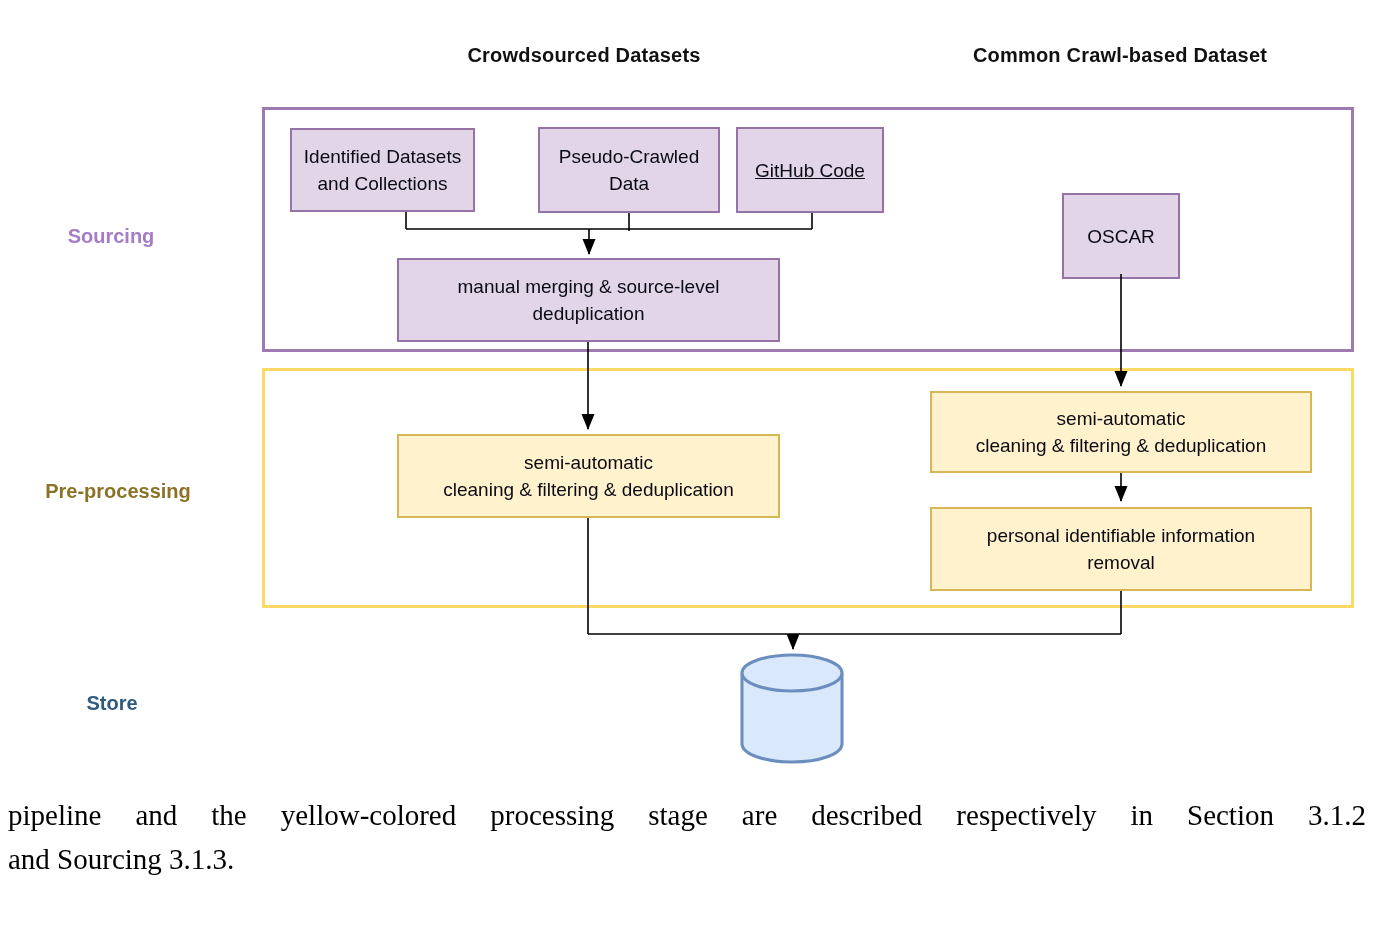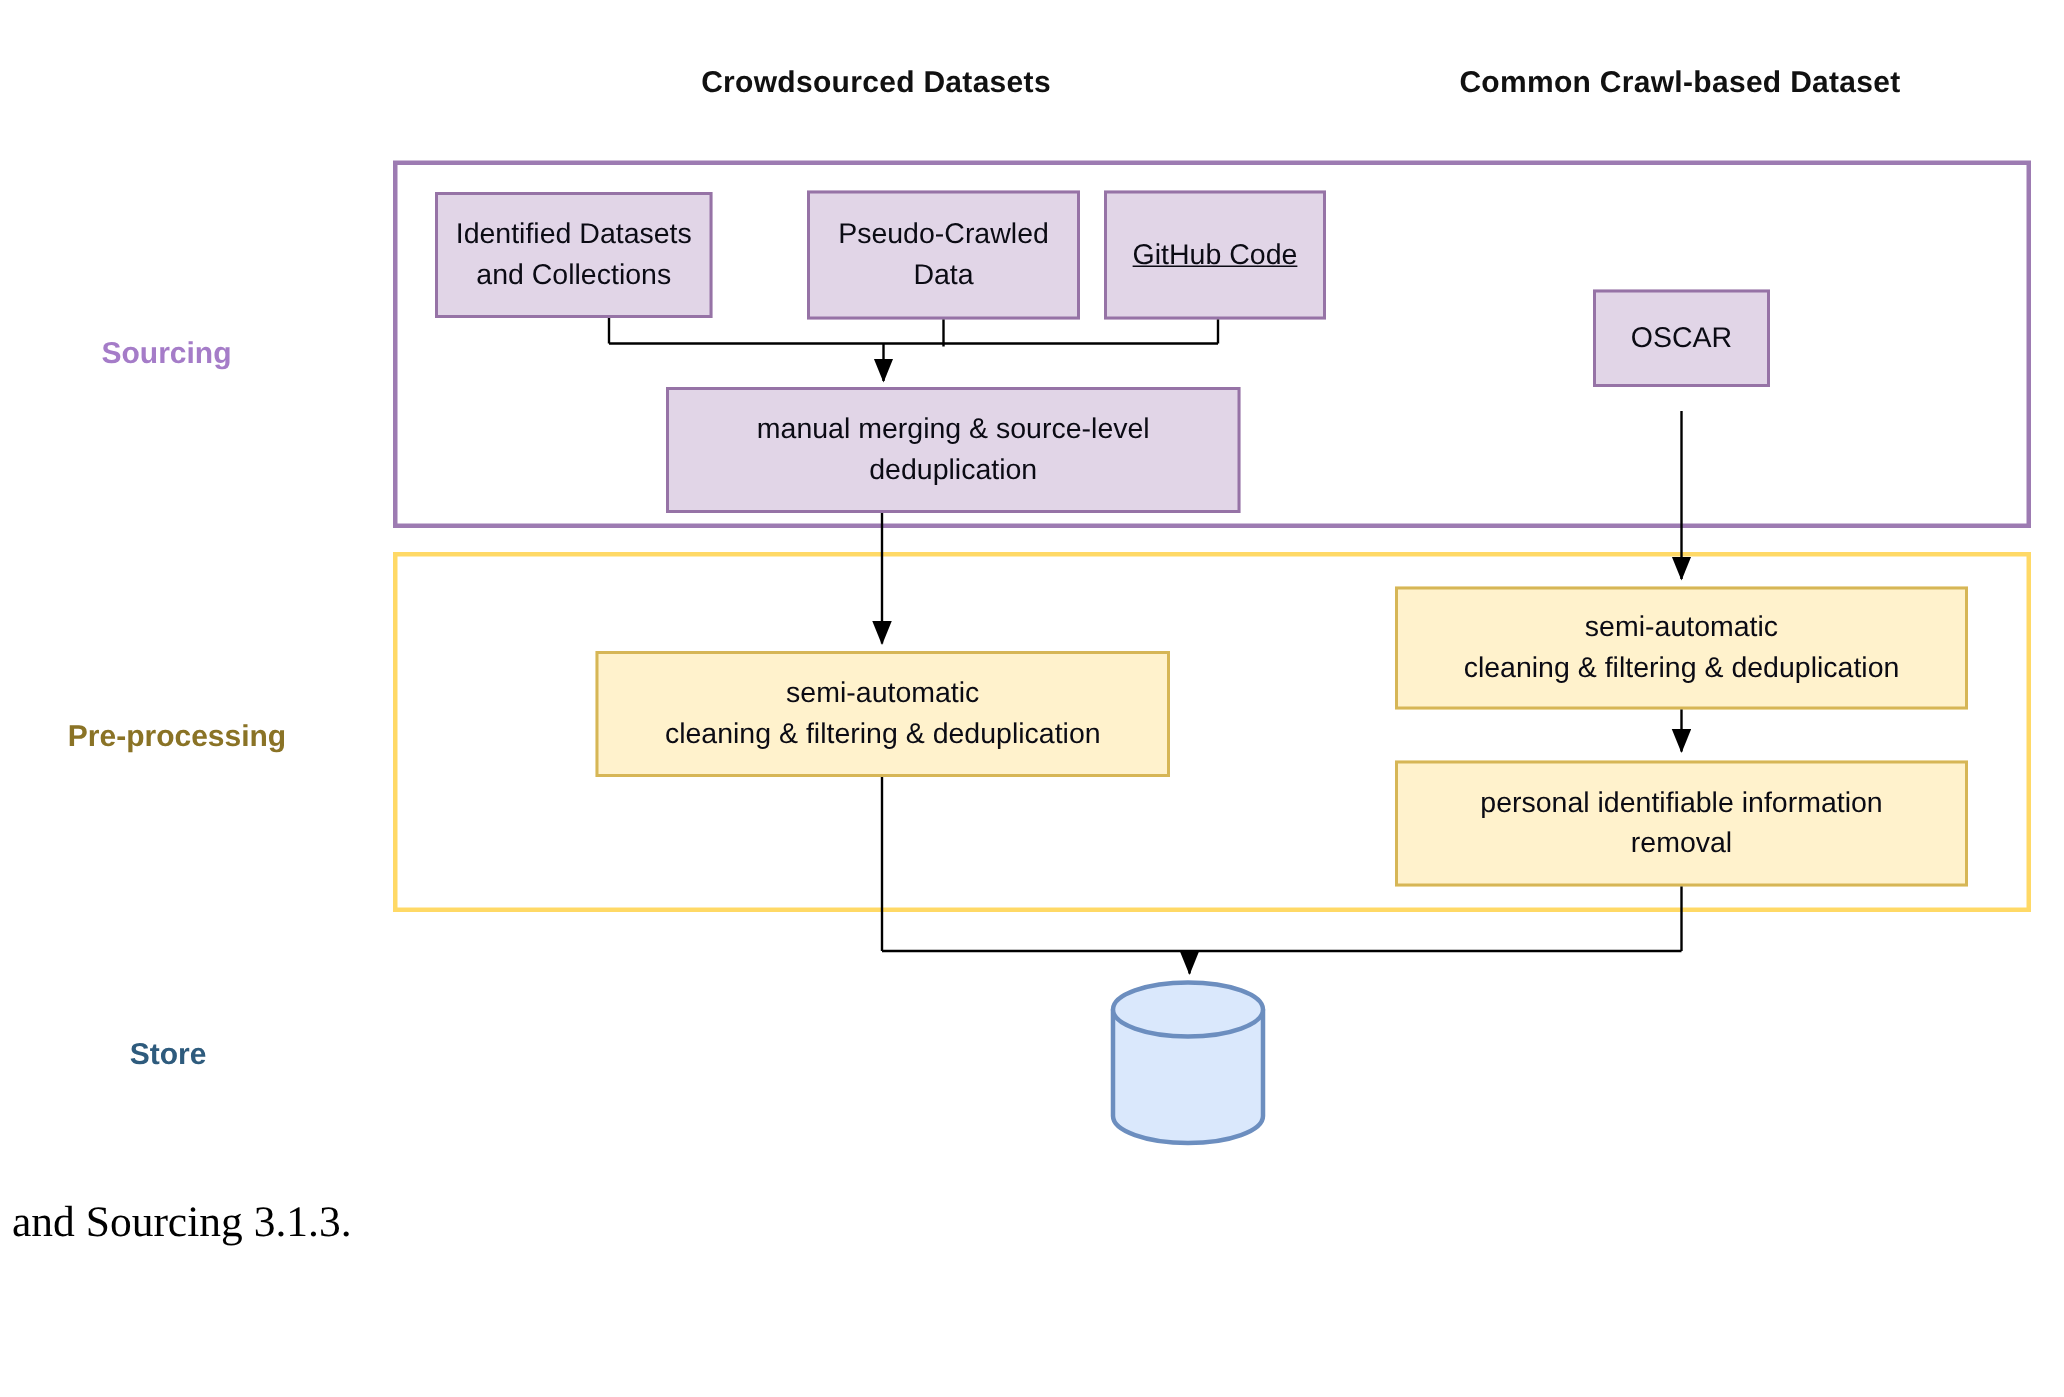--- a/index.html
+++ b/index.html
@@ -62,24 +62,24 @@
   <span>Identified Datasets</span>
   <span>and Collections</span>
 </div>
 <div class="node purple" style="left:538px;top:127px;width:182px;height:86px;">
   <span>Pseudo-Crawled</span>
   <span>Data</span>
 </div>
 <div class="node purple" style="left:736px;top:127px;width:148px;height:86px;text-decoration:underline;">
   <span>GitHub Code</span>
 </div>
-<div class="node purple" style="left:1062px;top:193px;width:118px;height:65px;">
+<div class="node purple" style="left:1062px;top:193px;width:118px;height:86px;">
   <span>OSCAR</span>
 </div>
-<div class="node purple" style="left:397px;top:258px;width:383px;height:84px;margin-left:47px;">
+<div class="node purple" style="left:397px;top:258px;width:383px;height:84px;">
   <span>manual merging &amp; source-level</span>
   <span>deduplication</span>
 </div>
 
 <div class="node yellow" style="left:397px;top:434px;width:383px;height:84px;">
   <span>semi-automatic</span>
   <span>cleaning &amp; filtering &amp; deduplication</span>
 </div>
 <div class="node yellow" style="left:930px;top:391px;width:382px;height:82px;">
   <span>semi-automatic</span>
@@ -114,14 +114,15 @@
   <path class="link" d="M588,634 L1121,634"></path>
   <path class="link" d="M793,634 L793,649" marker-end="url(#arrowhead)"></path>
 
   <g>
     <path d="M742,673 L742,744 A50,18 0 0 0 842,744 L842,673" style="fill:var(--blue-fill,#dae8fc);stroke:var(--blue-stroke,#6c8ebf);stroke-width:3;"></path>
     <ellipse cx="792" cy="673" rx="50" ry="18" style="fill:var(--blue-fill,#dae8fc);stroke:var(--blue-stroke,#6c8ebf);stroke-width:3;"></ellipse>
   </g>
 </svg>
 
 <div class="caption">
+  <div class="caption-line justify">pipeline and the yellow-colored processing stage are described respectively in Section 3.1.2</div>
   <div class="caption-line">and Sourcing 3.1.3.</div>
 </div>
 
 </body></html>

